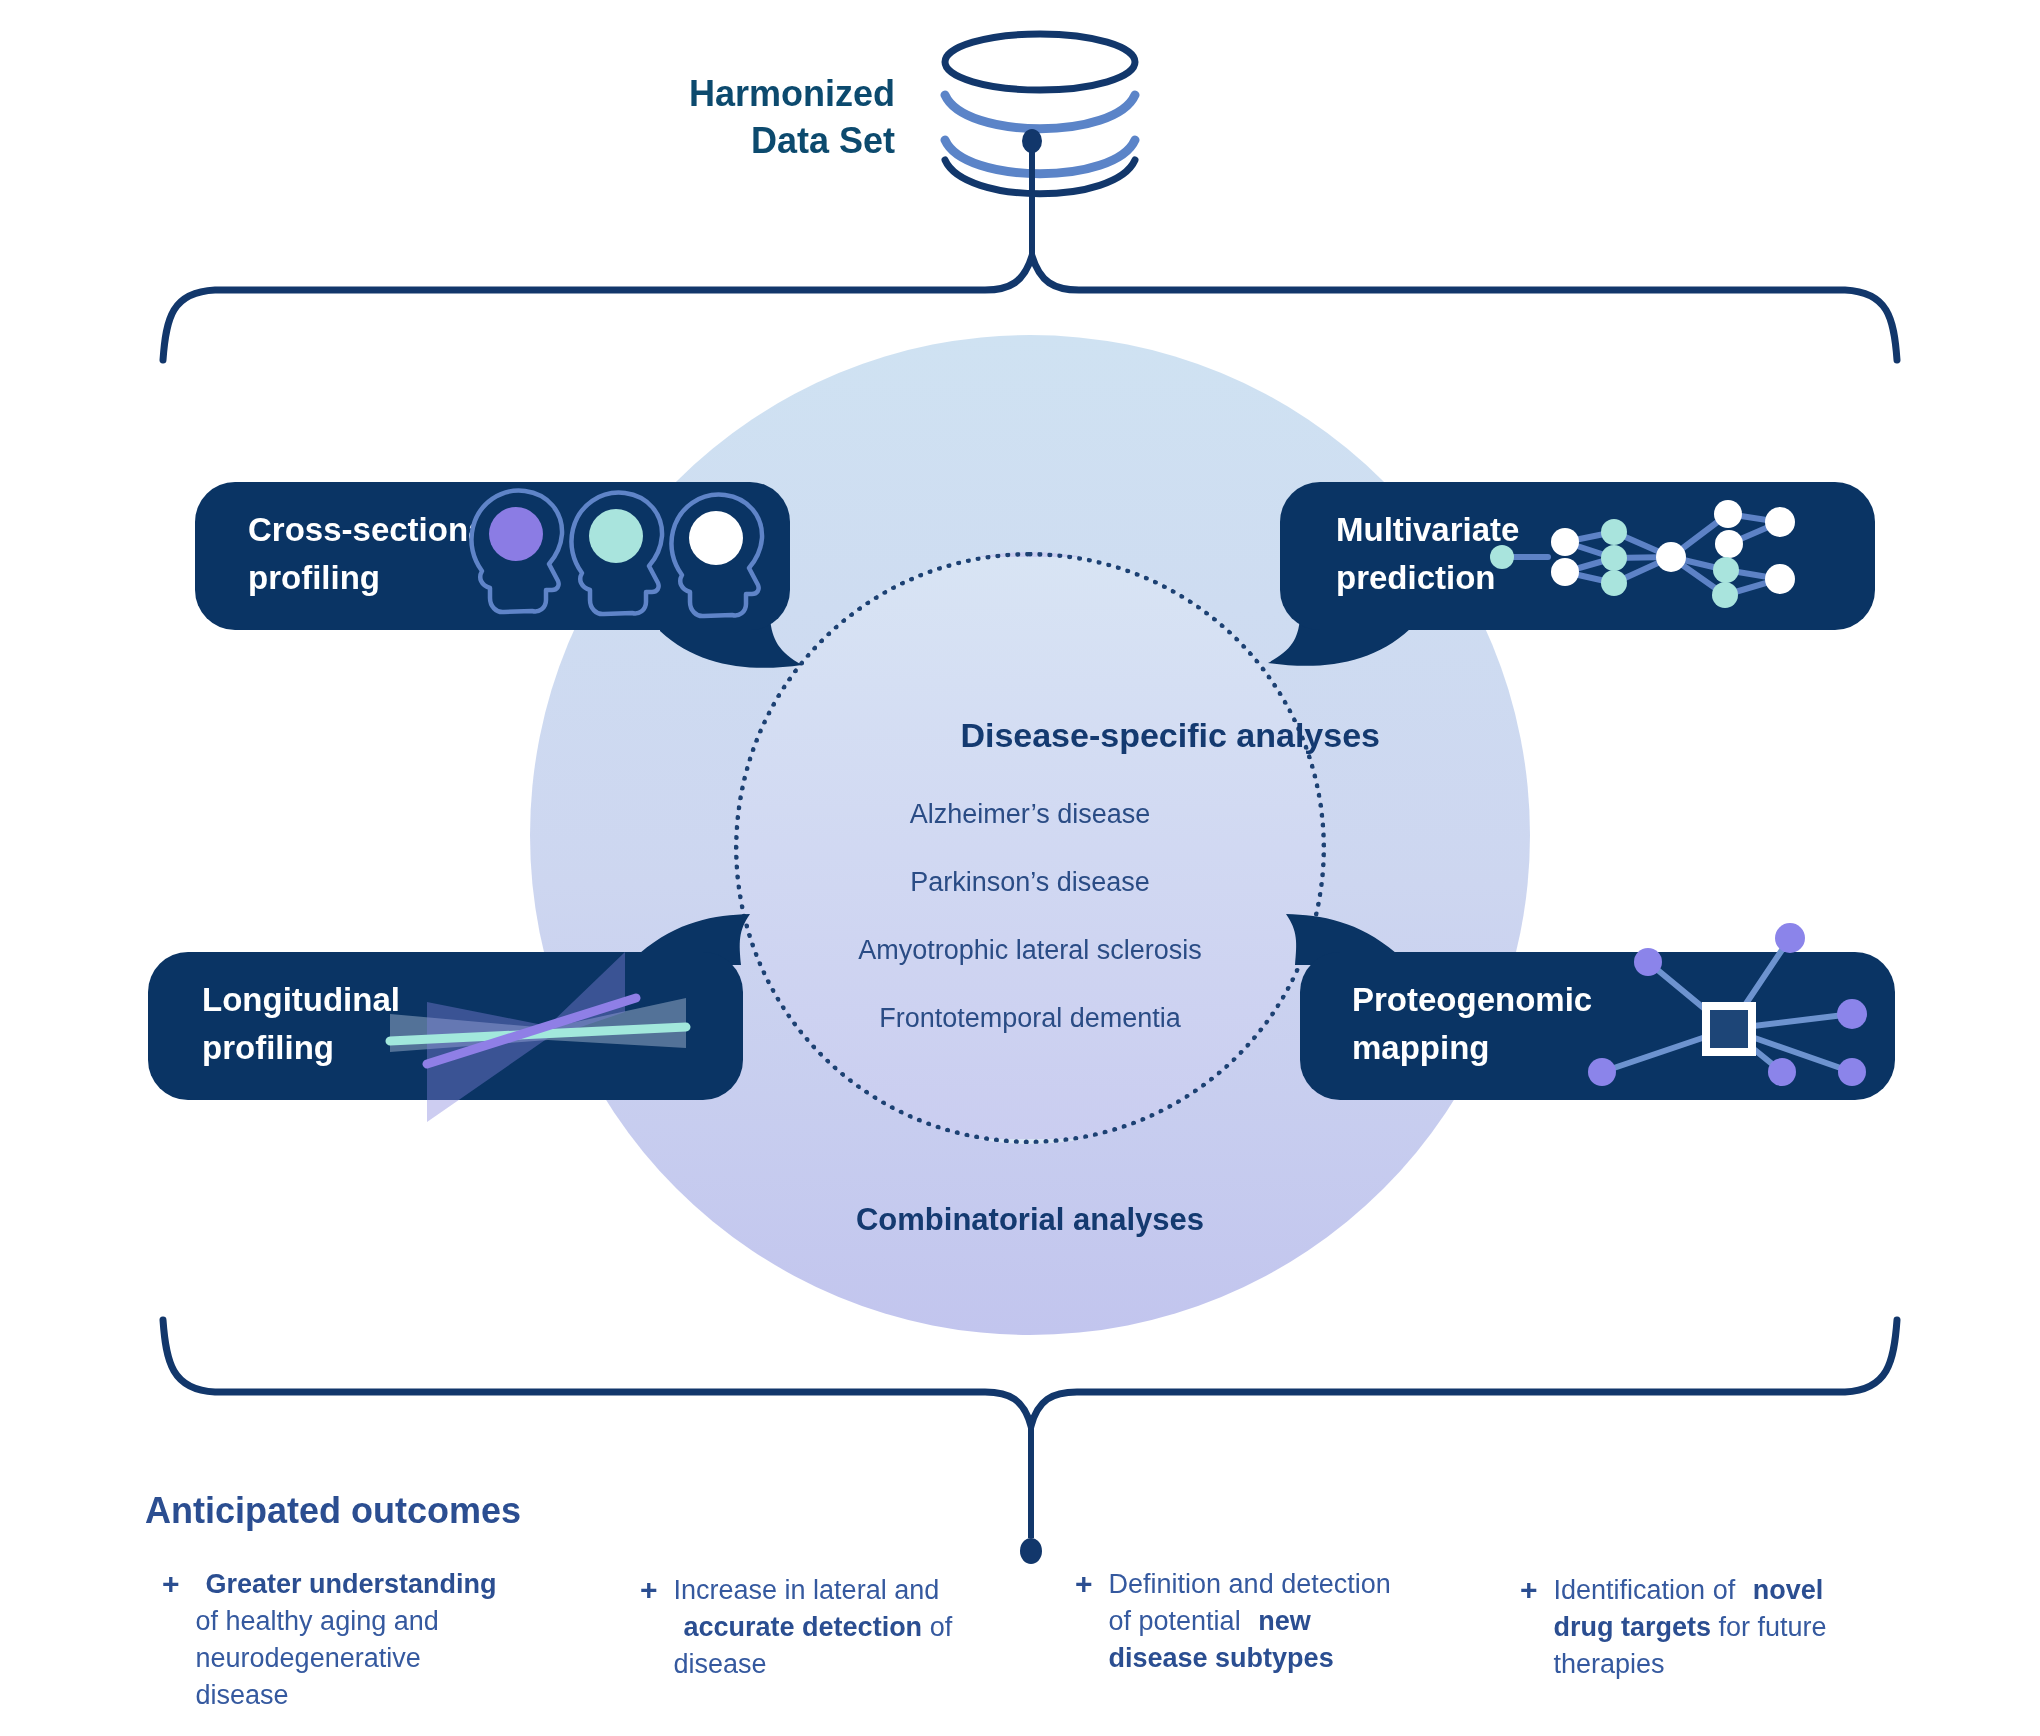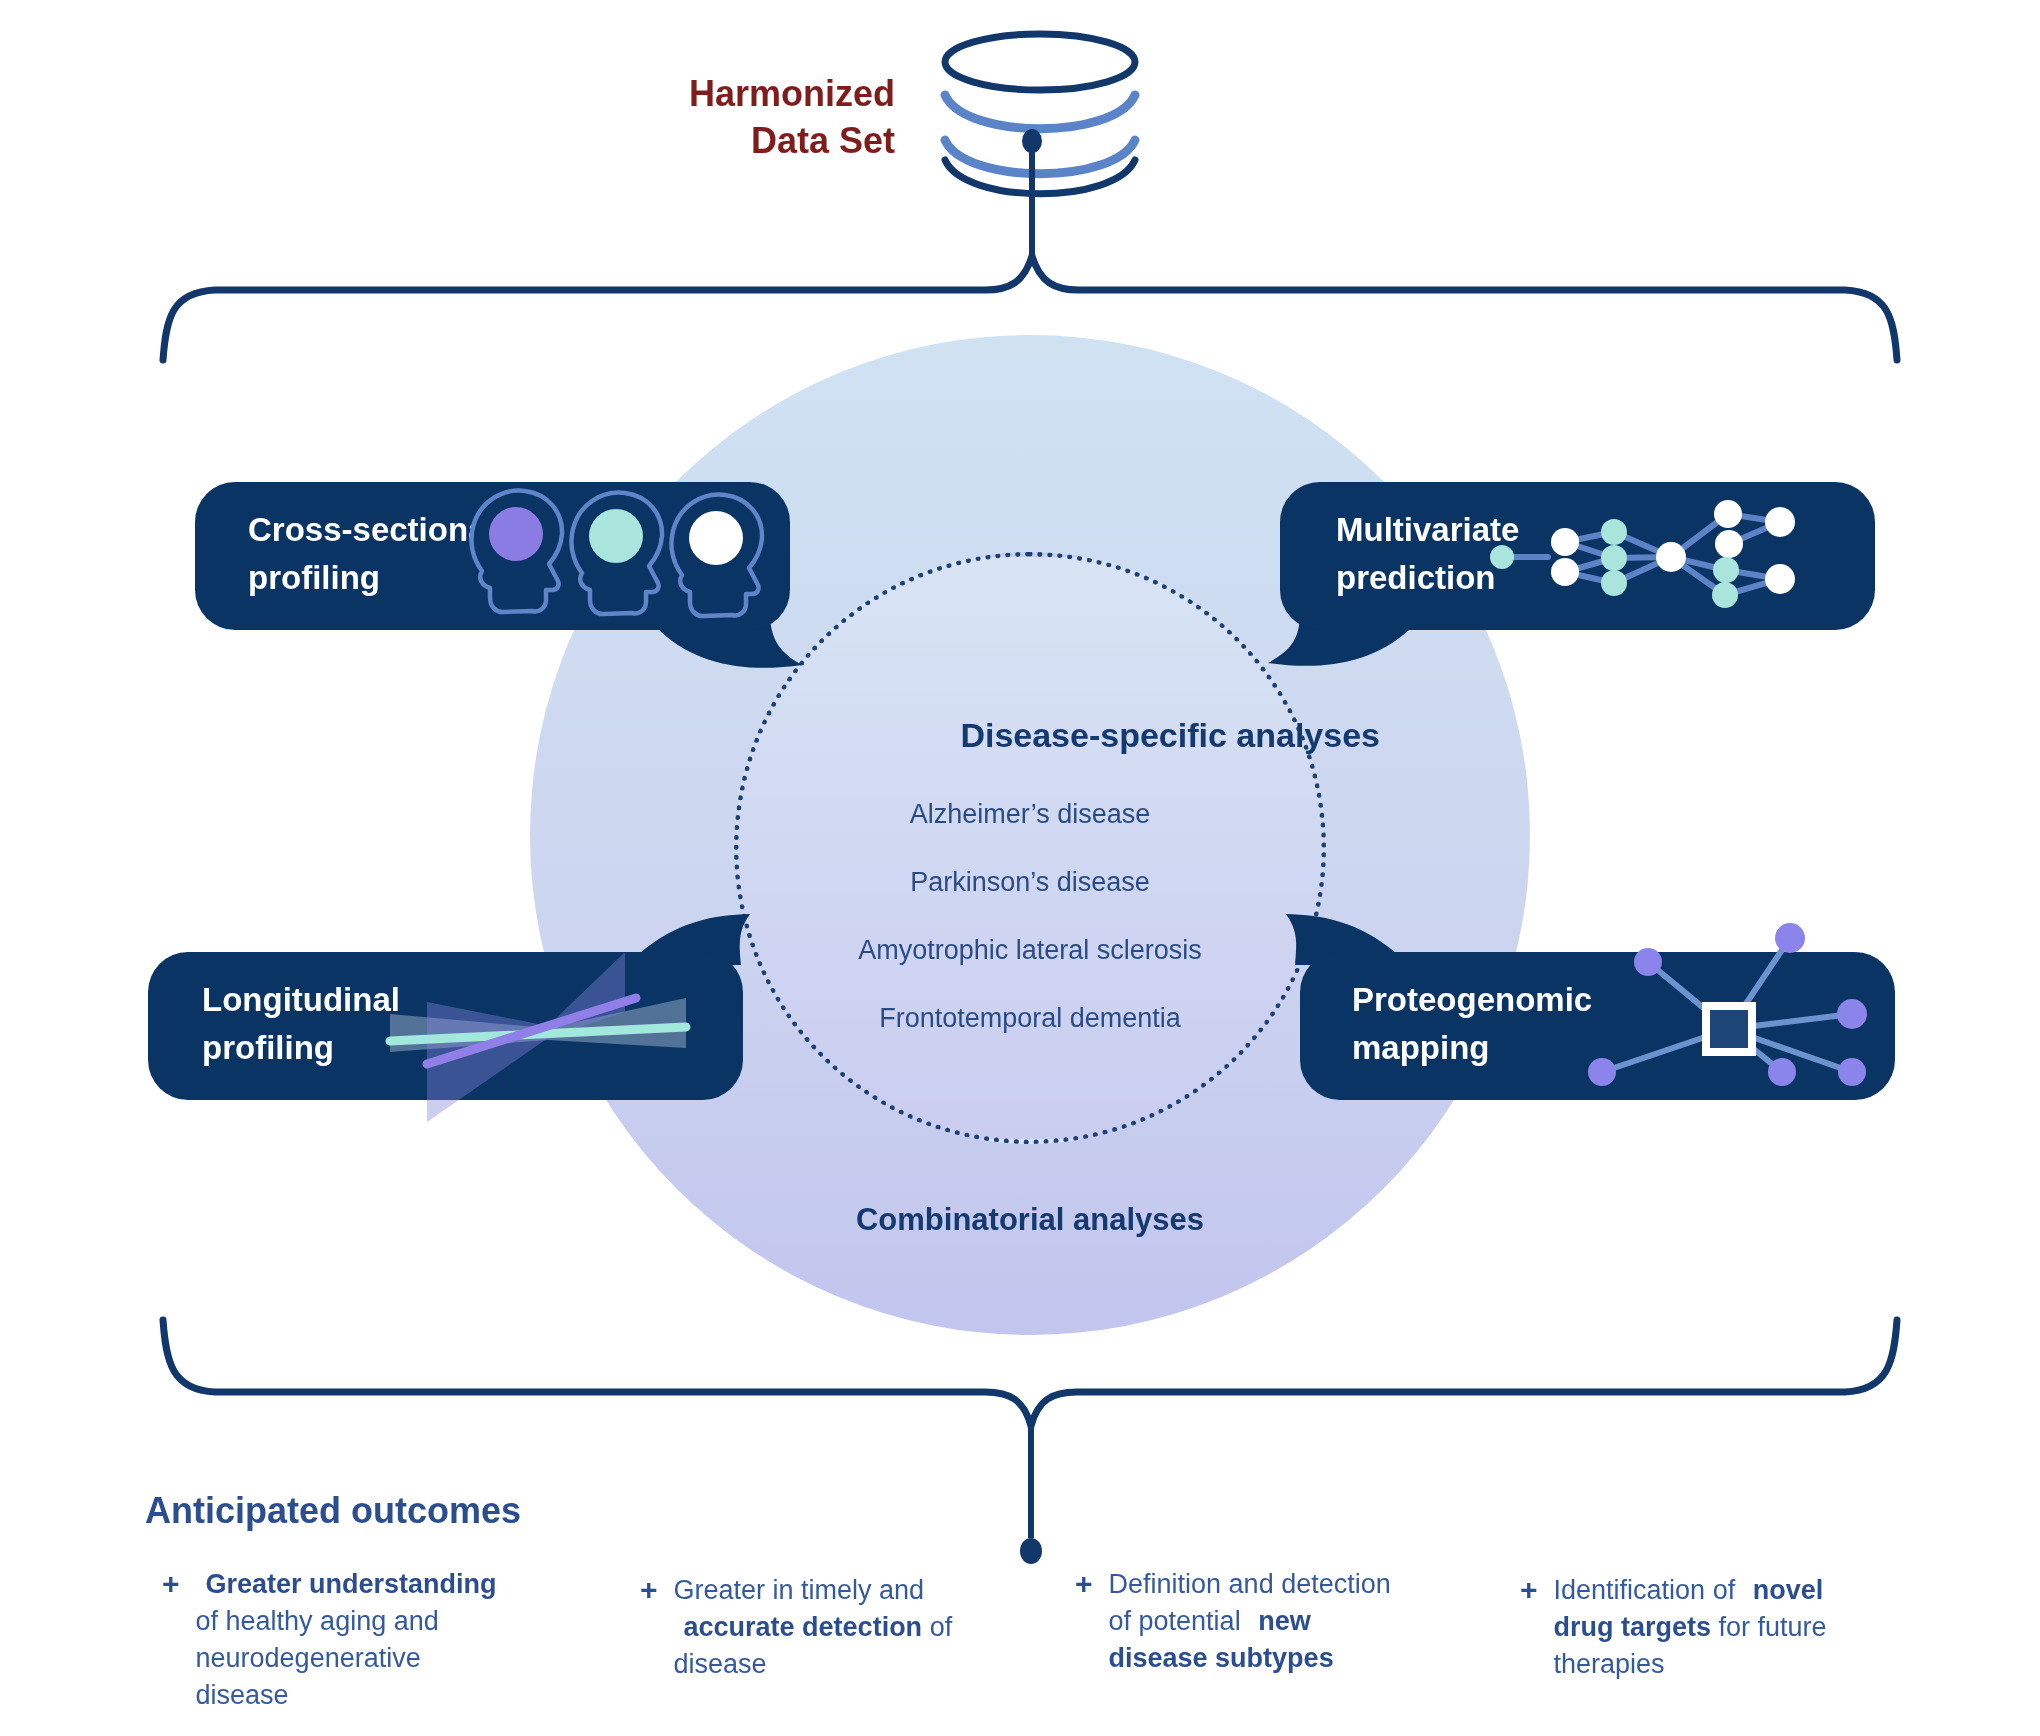--- a/index.html
+++ b/index.html
@@ -19,21 +19,21 @@
     background:linear-gradient(180deg,#d8e4f4 0%,#cacdf0 100%);
   }
   .center-title{position:absolute;left:680px;top:716px;width:700px;text-align:right;
     font-size:34px;font-weight:bold;color:#143a70;z-index:3;}
   .disease-list{position:absolute;left:680px;top:780px;width:700px;z-index:3;text-align:center;}
   .disease-item{font-size:27px;color:#2a4c85;height:68px;line-height:68px;}
   .combinatorial{position:absolute;left:680px;top:1202px;width:700px;text-align:center;
     font-size:31px;font-weight:bold;color:#143a70;z-index:3;}
   
   .dataset-label{position:absolute;left:545px;top:70px;width:350px;text-align:right;
-    font-size:36px;font-weight:bold;color:#7f1d1d;line-height:47px;z-index:6;white-space:pre-line;}
+    font-size:36px;font-weight:bold;color:#0c4a6e;line-height:47px;z-index:6;white-space:pre-line;}
   
   svg.overlay{position:absolute;left:0;top:0;z-index:4;pointer-events:none;}
   
   .callout{position:absolute;width:595px;height:148px;background:#0a3464;border-radius:40px;z-index:5;}
   .callout-label{position:absolute;color:#ffffff;font-size:33px;font-weight:bold;line-height:48px;white-space:pre-line;}
   #box-cross{left:195px;top:482px;}
   #box-multi{left:1280px;top:482px;}
   #box-long{left:148px;top:952px;}
   #box-proteo{left:1300px;top:952px;}
   #box-cross .callout-label{left:53px;top:24px;}
@@ -201,21 +201,21 @@
   <div class="outcomes-title">Anticipated outcomes</div>
   <div class="outcome-col" id="col-0">
     <span class="outcome-plus">+</span>
     <div class="outcome-text"><b>Greater understanding</b><span>
 of healthy aging and
 neurodegenerative
 disease</span></div>
   </div>
   <div class="outcome-col" id="col-1">
     <span class="outcome-plus">+</span>
-    <div class="outcome-text"><span>Greater in timely and
+    <div class="outcome-text"><span>Increase in lateral and
 </span><b>accurate detection</b><span> of
 disease</span></div>
   </div>
   <div class="outcome-col" id="col-2">
     <span class="outcome-plus">+</span>
     <div class="outcome-text"><span>Definition and detection
 of potential </span><b>new
 disease subtypes</b></div>
   </div>
   <div class="outcome-col" id="col-3">

